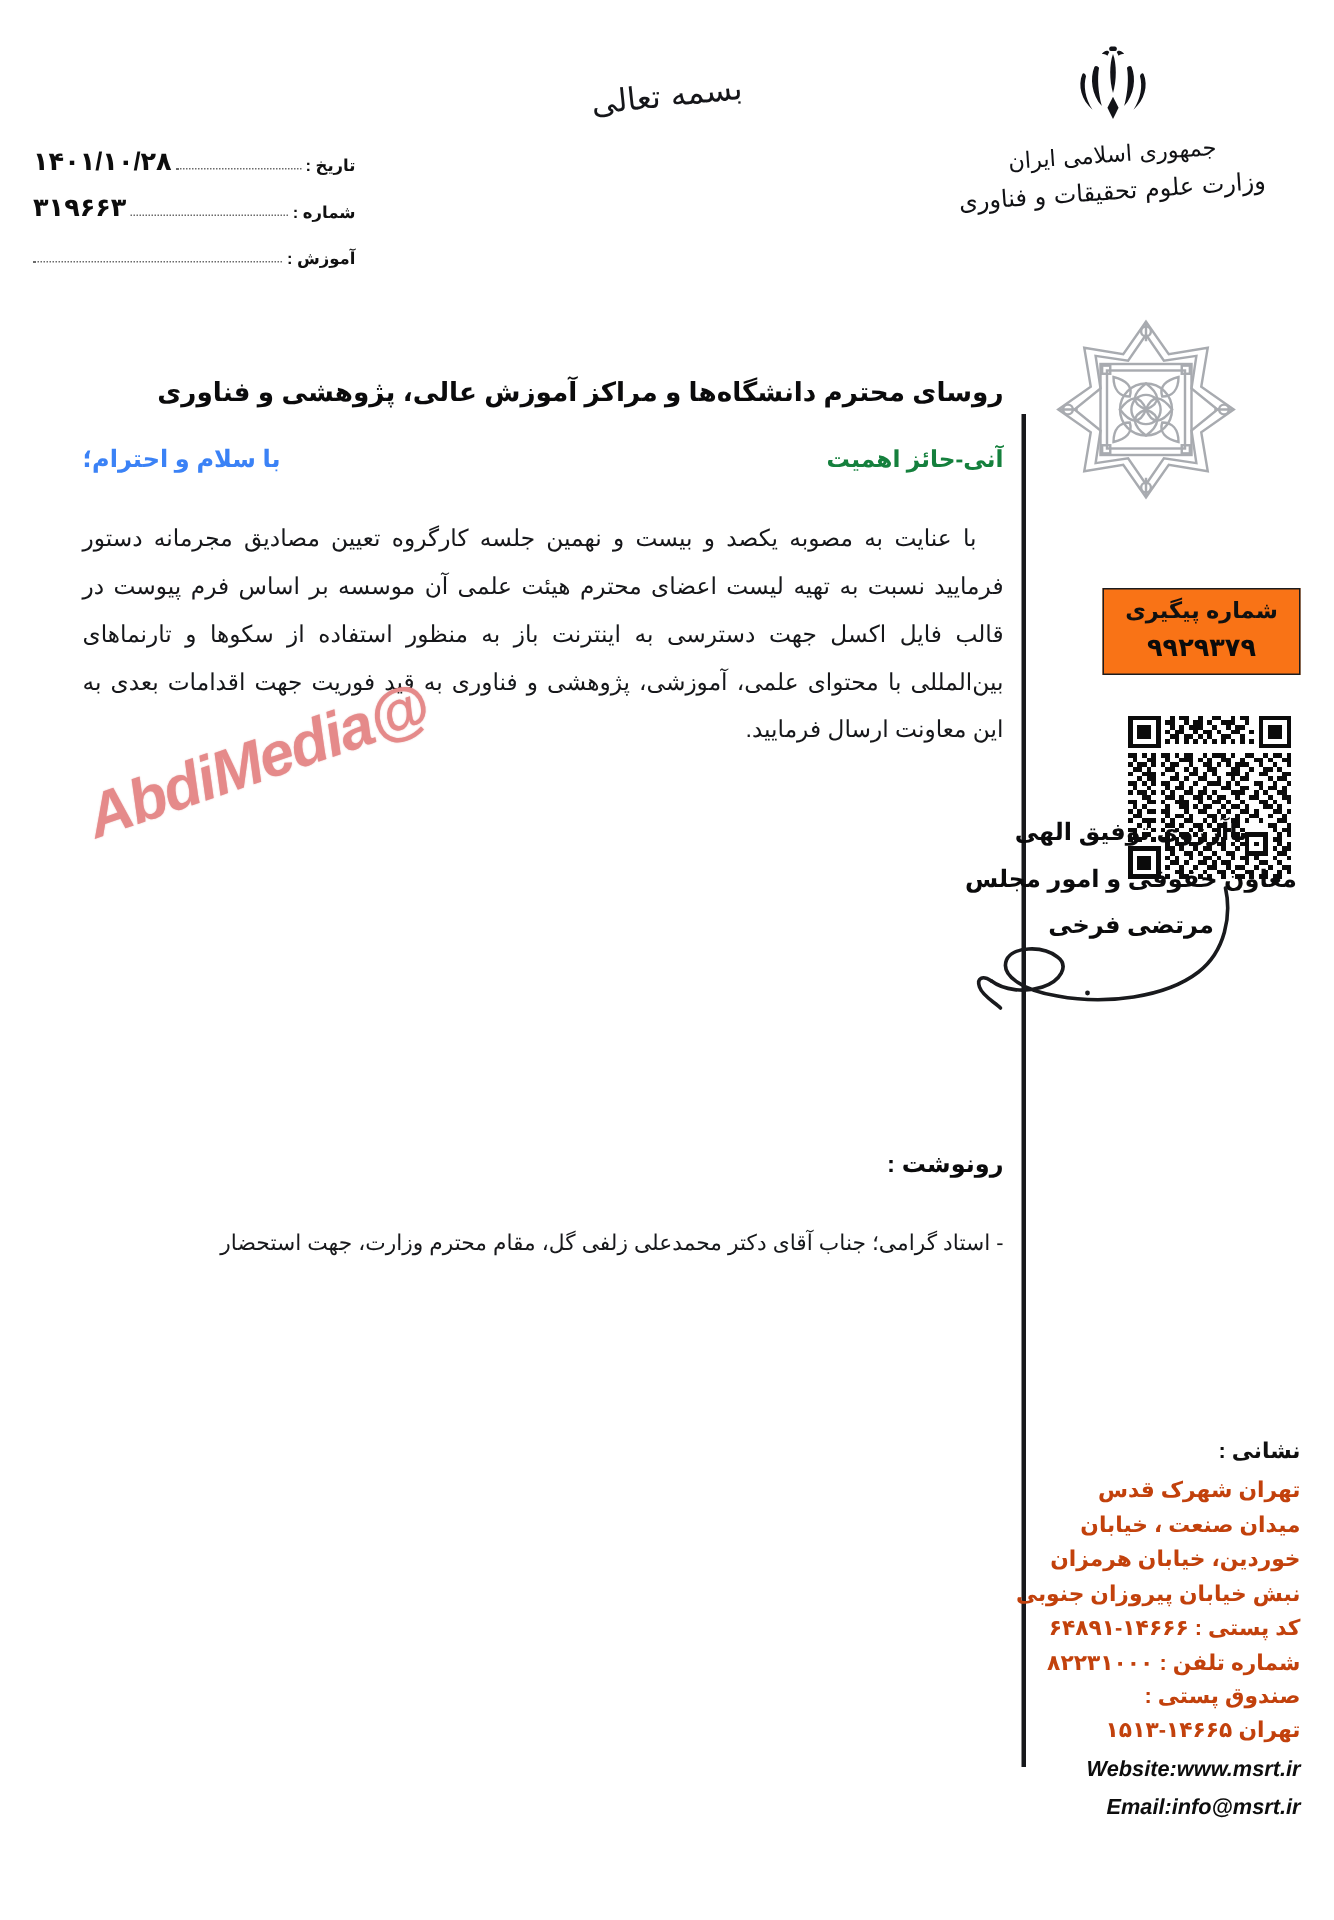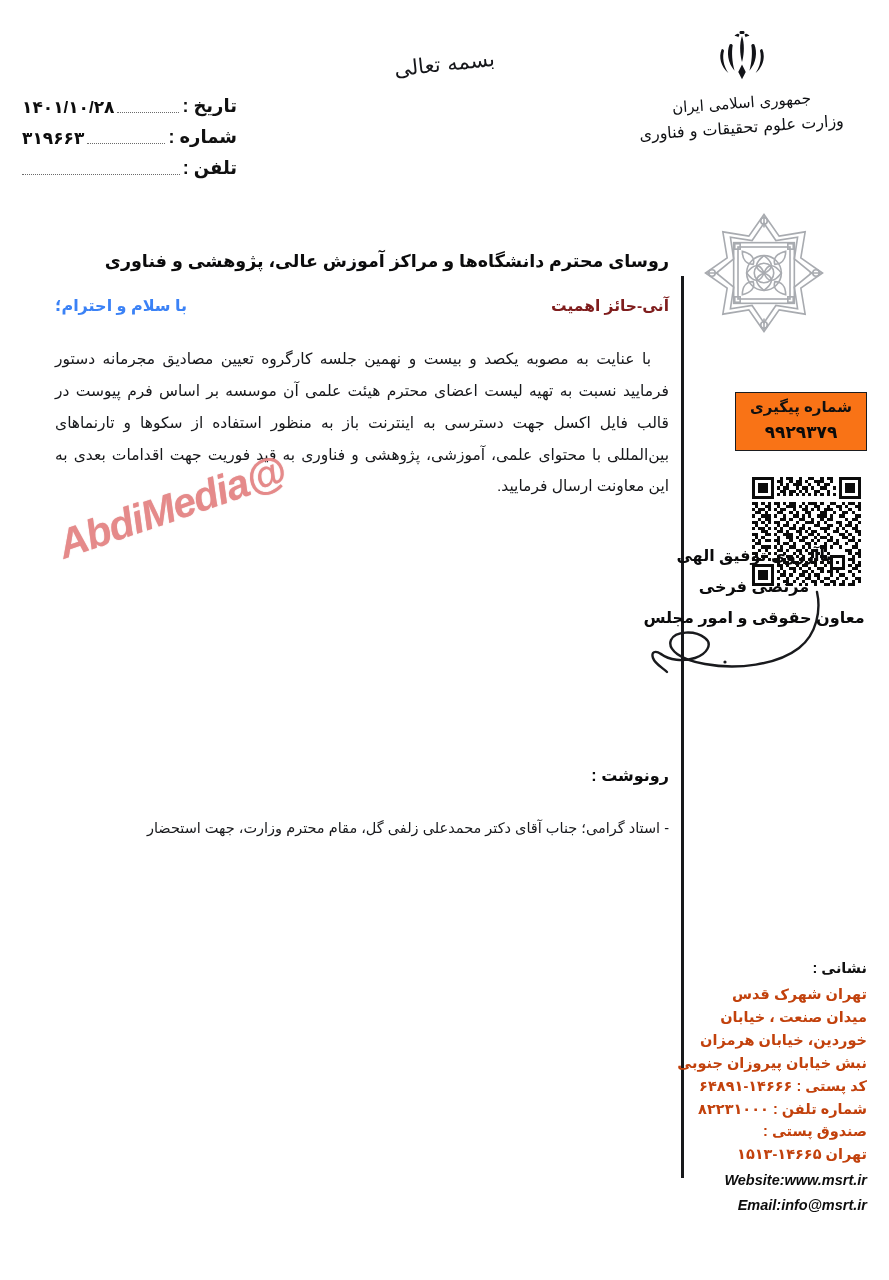--- a/index.html
+++ b/index.html
@@ -29,21 +29,21 @@
     direction: rtl;
   }
   .field-row {
     display: flex;
     align-items: flex-end;
     justify-content: flex-start;
     height: 31px;
     white-space: nowrap;
   }
   .field-label {
-    font-size: 18px;
+    font-size: 11px;
     font-weight: bold;
     color: #111;
     letter-spacing: 0px;
     flex: 0 0 auto;
     padding-bottom: 2px;
   }
   .field-rule {
     flex: 1 1 auto;
     border-bottom: 1px dotted #6b6b6b;
     margin: 0 3px 6px 3px;
@@ -188,21 +188,21 @@
     align-items: baseline;
   }
   .greeting {
     font-size: 16px;
     font-weight: bold;
     color: #3b82f6;
   }
   .priority {
     font-size: 15.5px;
     font-weight: bold;
-    color: #7f1d1d;
+    color: #15803d;
     letter-spacing: -0.2px;
   }
   .paragraph {
     margin: 28px 220px 0 55px;
     text-align: justify;
     text-align-last: right;
     font-size: 15.5px;
     line-height: 2.05;
     color: #16171a;
     text-indent: 18px;
@@ -326,21 +326,21 @@
       <span class="field-label">تاریخ :</span>
       <span class="field-rule"></span>
       <span class="field-value">۱۴۰۱/۱۰/۲۸</span>
     </div>
     <div class="field-row">
       <span class="field-label">شماره :</span>
       <span class="field-rule"></span>
       <span class="field-value">۳۱۹۶۶۳</span>
     </div>
     <div class="field-row empty">
-      <span class="field-label">تلفن :</span>
+      <span class="field-label">آموزش :</span>
       <span class="field-rule"></span>
       <span class="field-value"></span>
     </div>
   </div>
 
   <div class="masthead">
     <svg class="emblem" viewBox="0 0 100 100" aria-hidden="true">
       <g fill="#121318">
         <path d="M50 16 C46 27 46 44 50 58 C54 44 54 27 50 16 Z"></path>
         <path d="M50 62 L44 74 L50 86 L56 74 Z"></path>
@@ -754,22 +754,22 @@
     <div class="greet-row">
       <span class="greeting">با سلام و احترام؛</span>
       <span class="priority">آنی-حائز اهمیت</span>
     </div>
     <div class="paragraph">با عنایت به مصوبه یکصد و بیست و نهمین جلسه کارگروه تعیین مصادیق مجرمانه دستور فرمایید نسبت به تهیه لیست اعضای محترم هیئت علمی آن موسسه بر اساس فرم پیوست در قالب فایل اکسل جهت دسترسی به اینترنت باز به منظور استفاده از سکوها و تارنماهای بین‌المللی با محتوای علمی، آموزشی، پژوهشی و فناوری به قید فوریت جهت اقدامات بعدی به این معاونت ارسال فرمایید.</div>
   </div>
 
   <div class="signature">
     <div class="sig-inner">
       <div class="sig-line">باآرزوی توفیق الهی</div>
+      <div class="sig-line">معاون حقوقی و امور مجلس</div>
       <div class="sig-line">مرتضی فرخی</div>
-      <div class="sig-line">معاون حقوقی و امور مجلس</div>
       <svg class="sig-mark" viewBox="0 0 210 100" aria-hidden="true">
         <g fill="none" stroke="#191a1d" stroke-width="2.4" stroke-linecap="round">
           <path d="M196 6 C200 24 196 48 178 62 C156 79 116 84 84 78 C60 74 46 64 50 54 C54 45 74 44 84 52 C92 58 86 68 74 72 C62 76 48 74 40 68"></path>
           <path d="M40 68 C34 64 30 66 32 72 C34 78 42 82 46 86"></path>
           <circle cx="104" cy="76" r="1.6" fill="#191a1d" stroke="none"></circle>
         </g>
       </svg>
     </div>
   </div>
 

